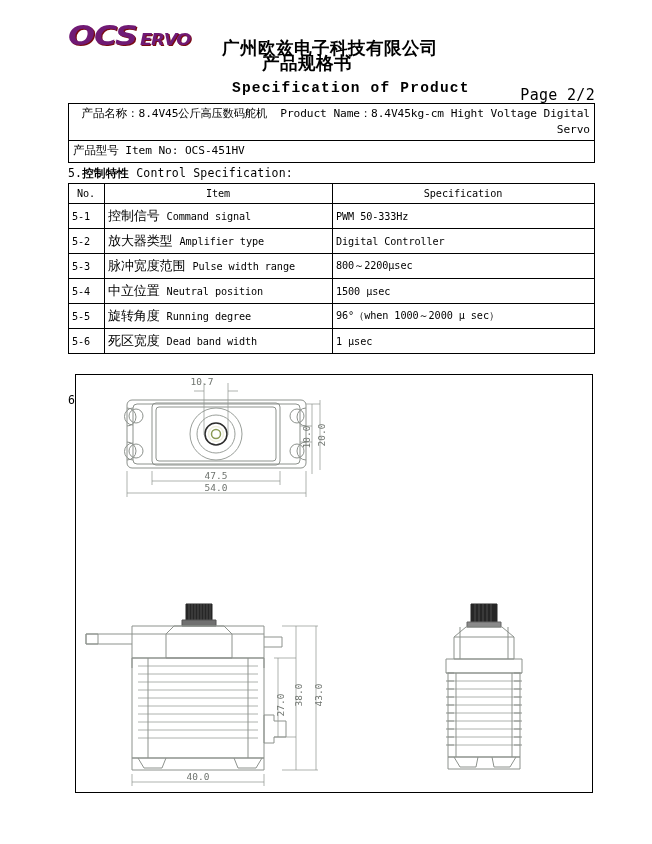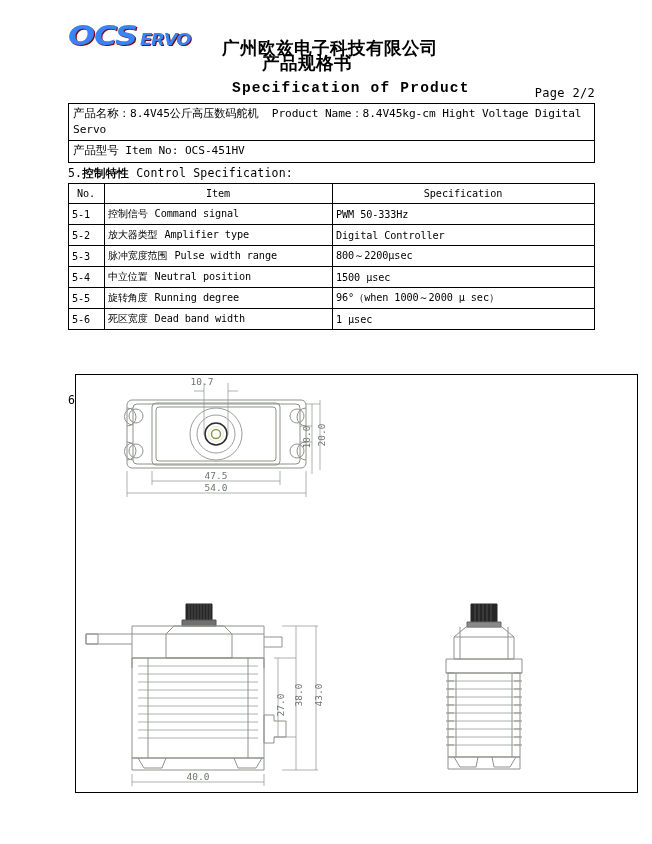--- a/index.html
+++ b/index.html
@@ -22,21 +22,21 @@
   }
   .logo {
     position: absolute;
     left: 68px; top: 22px;
     width: 135px; height: 26px;
     display: flex;
     align-items: baseline;
     font-family: "DejaVu Sans", sans-serif;
     font-weight: bold;
     font-style: italic;
-    color: #3b82f6;
+    color: #701a75;
     letter-spacing: -1px;
   }
   .logo-main {
     font-size: 27px;
     line-height: 27px;
     transform: scaleX(1.18);
     transform-origin: left bottom;
     text-shadow: 1px 1px 0 #7a0a10;
   }
   .logo-sub {
@@ -69,40 +69,40 @@
     left: 232px; top: 80px;
     font-family: Liberation Mono, monospace;
     font-weight: bold;
     font-size: 14.5px;
     letter-spacing: 1.2px;
   }
   .page-num {
     position: absolute;
     right: 57px; top: 86px;
     font-family: "DejaVu Sans Mono", monospace;
-    font-size: 12px;
+    font-size: 15px;
     letter-spacing: 0.3px;
   }
 
   
   .prod-box {
     position: absolute;
     left: 68px; top: 103px;
     width: 527px;
     border: 1.3px solid #000;
     font-family: "DejaVu Sans Mono", monospace;
   }
   .prod-row {
     padding: 2px 4px 3px 4px;
     font-size: 11.2px;
     line-height: 15.5px;
     letter-spacing: -0.1px;
     white-space: pre-wrap;
   }
-  .prod-row.first { border-bottom: 1.3px solid #000; }
+  .prod-row.first { border-bottom: 1.3px solid #000; text-align: right; }
   .cn { font-family: "DejaVu Sans", sans-serif; font-size: 11.5px; }
 
   
   .section-head {
     position: absolute;
     font-family: "DejaVu Sans Mono", monospace;
     font-size: 11.5px;
     letter-spacing: 0.2px;
     text-align: right;
   }
@@ -130,29 +130,29 @@
     padding: 3px 4px 3px 3px;
     height: 20px;
     vertical-align: middle;
     letter-spacing: -0.1px;
   }
   .spec-table thead td { text-align: center; }
   .col-no { width: 36px; }
   .col-item { width: 228px; }
   .spec-table .cn {
     font-family: "DejaVu Sans", sans-serif;
-    font-size: 10px;
+    font-size: 13px;
   }
   .item-cell .cn { margin-right: 7px; }
 
   
   .drawings {
     position: absolute;
     left: 75px; top: 374px;
-    width: 563px; height: 419px;
+    width: 518px; height: 419px;
     border: 1.6px solid #000;
     background: #fff;
   }
   .dwg-svg { display: block; }
 </style>
 </head>
 <body>
 
 <div class="header">
   <div class="logo">

